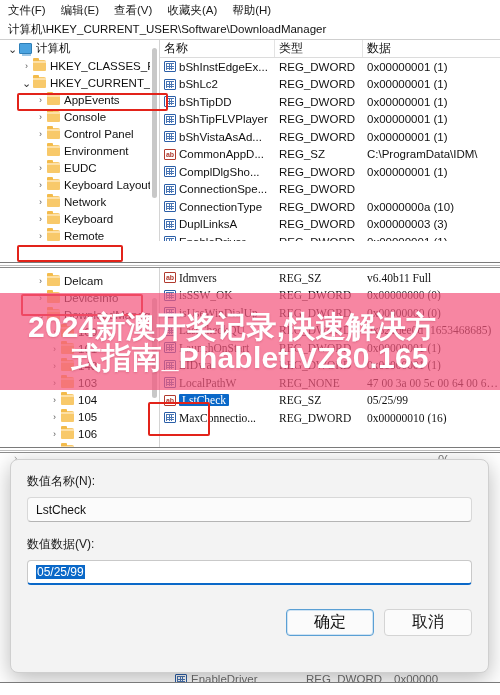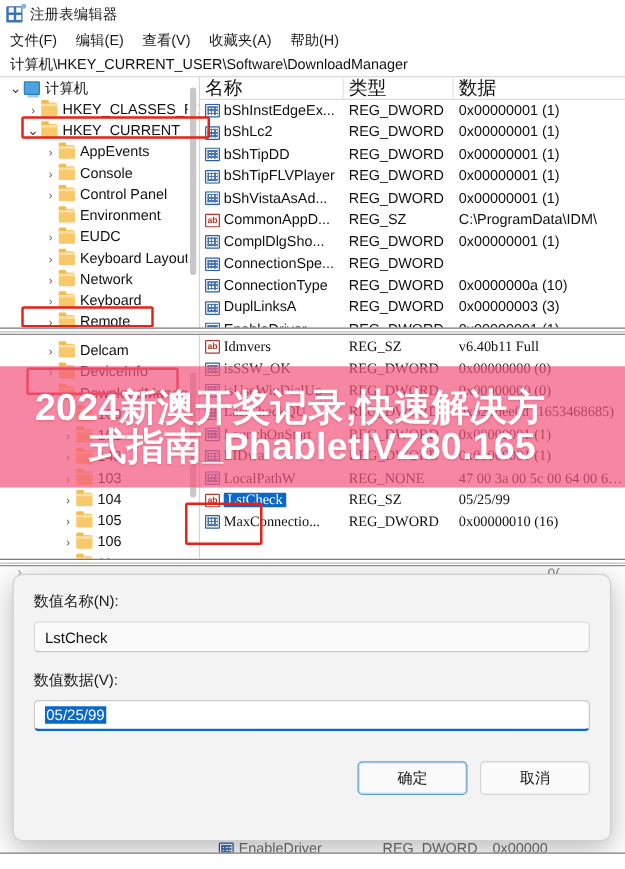--- a/index.html
+++ b/index.html
@@ -56,21 +56,21 @@
     content:""; position:absolute; left:0; top:0.5px; width:13px; height:2px; background:#fde0a6;
   }
   .pc-icon{
     width:13px; height:11px; margin-right:4px; flex:none; position:relative;
     background:#4aa3e0; border:1px solid #2e7fb8; border-radius:1px;
   }
   .pc-icon::after{ content:""; position:absolute; left:2px; bottom:-3px; width:9px; height:2px; background:#9fc9e8; }
 
   
   .list-header {
-    display:flex; height:18px; align-items:center; font-size:15px; color:#111;
+    display:flex; height:18px; align-items:center; font-size:12px; color:#111;
     border-bottom:1px solid #dcdcdc;
   }
   .list-header .c { padding-left:4px; border-right:1px solid #e3e3e3; height:100%; display:flex; align-items:center; }
   .vrow { display:flex; height:17.5px; align-items:center; font-size:11.5px; color:#111; white-space:nowrap; }
   .vrow .c { padding-left:4px; overflow:hidden; text-overflow:ellipsis; }
   .c-name { width:115px; display:flex; align-items:center; gap:3px; }
   .c-type { width:88px; flex:none; }
   .c-data { flex:1; }
 
   .vi { width:12px; height:11px; flex:none; position:relative; border:1px solid #2b5fa8; border-radius:1px; background:#fff; }
@@ -133,40 +133,36 @@
   .dlg-input {
     height:25px; background:#fbfbfb; border:1px solid #d8d8d8; border-bottom:1px solid #b4b4b4;
     border-radius:4px; display:flex; align-items:center; padding:0 8px;
     font-size:12px; color:#111; margin-bottom:14px;
   }
   .dlg-input.focused { background:#fff; border:1px solid #c9c9c9; border-bottom:2px solid #0a68c8; }
   .dlg-input .hl { background:#0a68c8; color:#fff; padding:0 1px; }
   .dlg-actions { display:flex; justify-content:flex-end; gap:10px; padding:10px 16px 14px 16px; }
   .btn {
     min-width:88px; height:27px; border-radius:4px; background:#fbfbfb; border:1px solid #d4d4d4;
-    display:flex; align-items:center; justify-content:center; font-size:12px; color:#111;
+    display:flex; align-items:center; justify-content:center; font-size:16px; color:#111;
   }
   .btn.primary { border:1px solid #5a9fd4; box-shadow:inset 0 0 0 1px #cfe3f3; }
 
   
   .bg-chevs { position:absolute; left:14px; top:0; width:14px; height:100%; }
   .bg-chevs span{ display:block; height:17.5px; font-size:10px; color:#9a9a9a; }
   .bg-rows { position:absolute; right:0; top:0; width:62px; height:100%; font-size:11px; color:#7b7b7b; }
   .bg-rows span{ display:block; height:17.5px; white-space:nowrap; }
   .blur { filter:blur(.2px); }
 </style>
 </head>
 <body>
 
 <div class="pane" id="top-pane" style="top:0; height:262px;">
 
-  <div class="titlebar">
-    <div class="app-icon"></div>
-    <div class="app-title">注册表编辑器</div>
-  </div>
 
   <div class="menubar">
     <div class="mi">文件(F)</div>
     <div class="mi">编辑(E)</div>
     <div class="mi">查看(V)</div>
     <div class="mi">收藏夹(A)</div>
     <div class="mi">帮助(H)</div>
   </div>
 
   <div class="addressbar">计算机\HKEY_CURRENT_USER\Software\DownloadManager</div>

